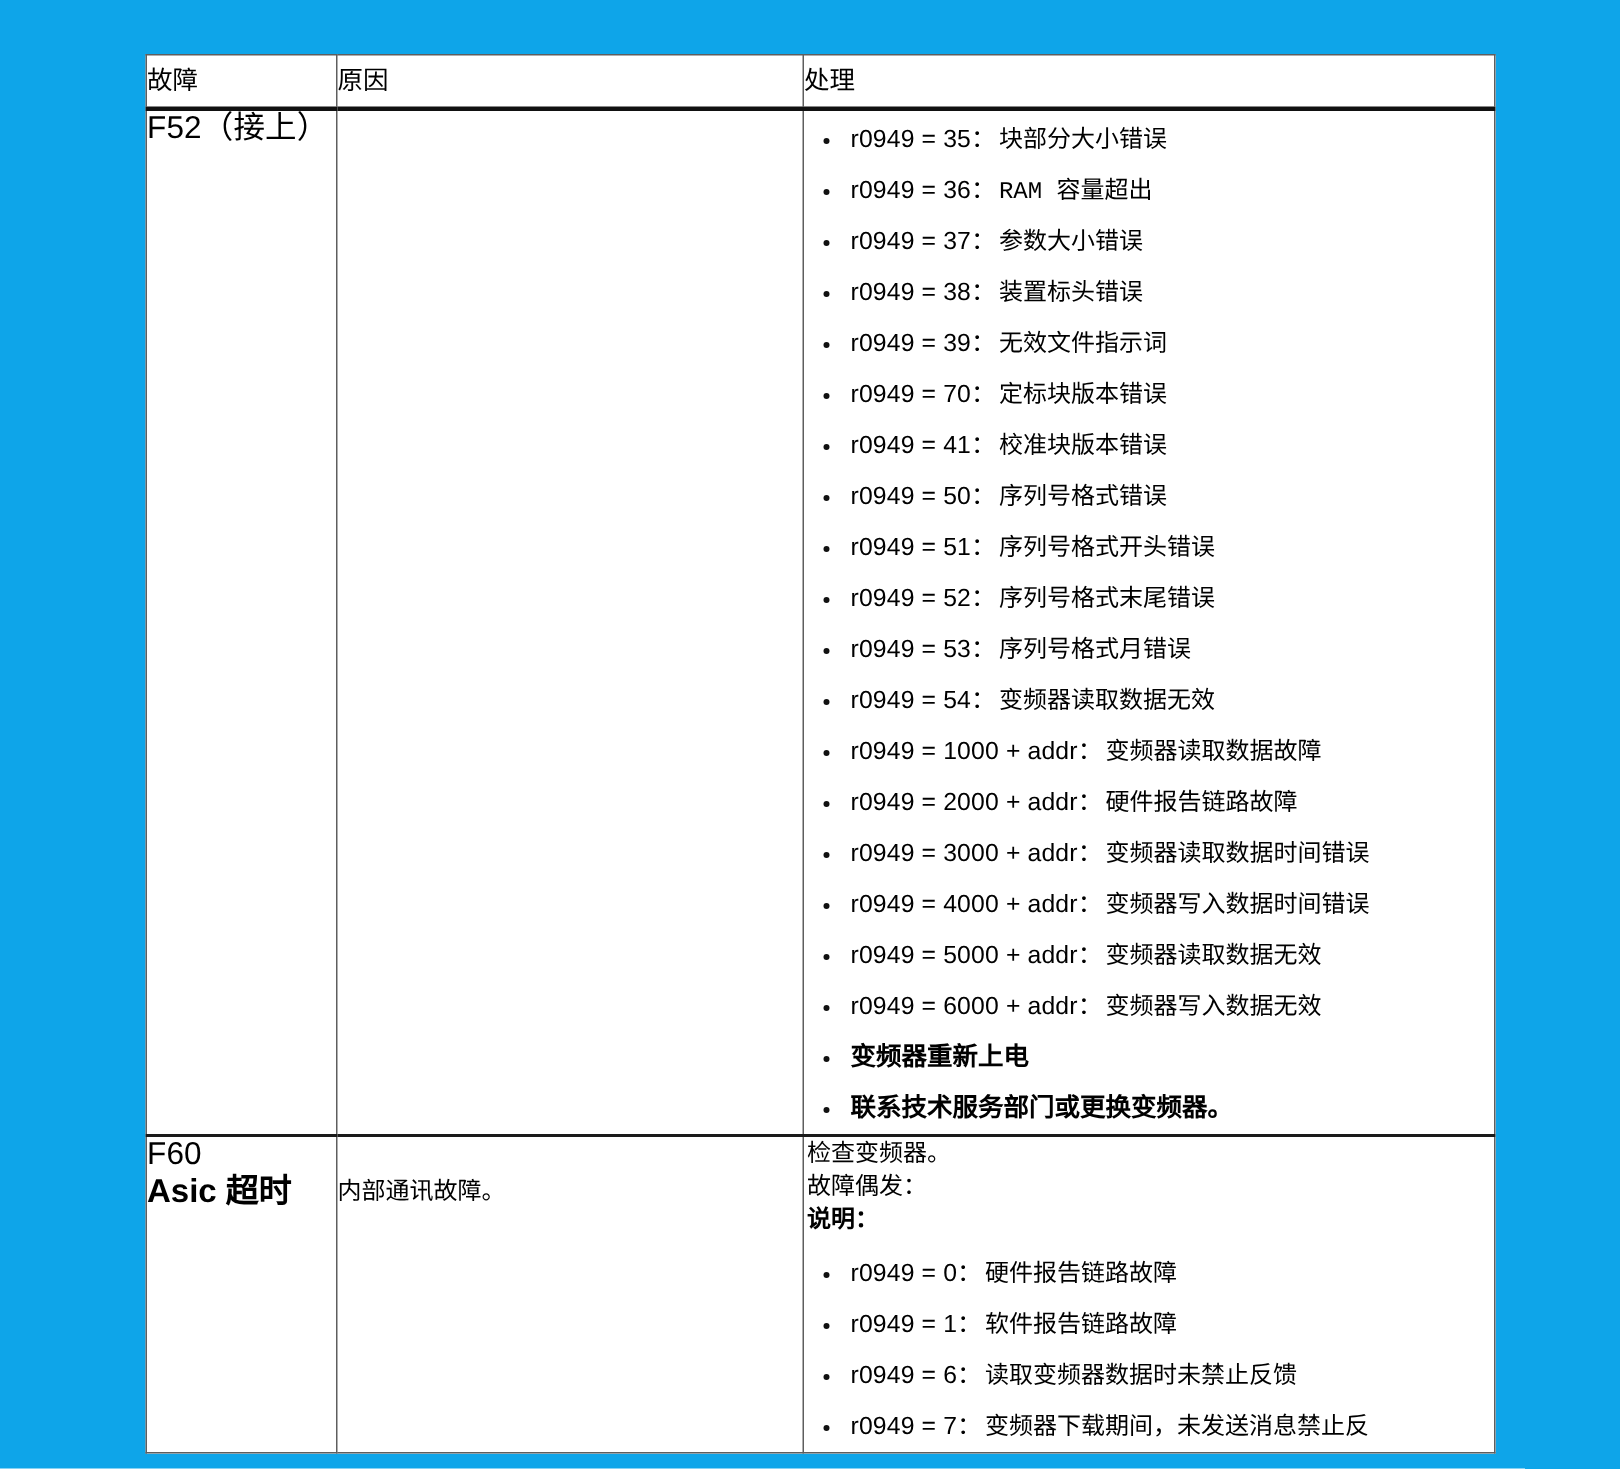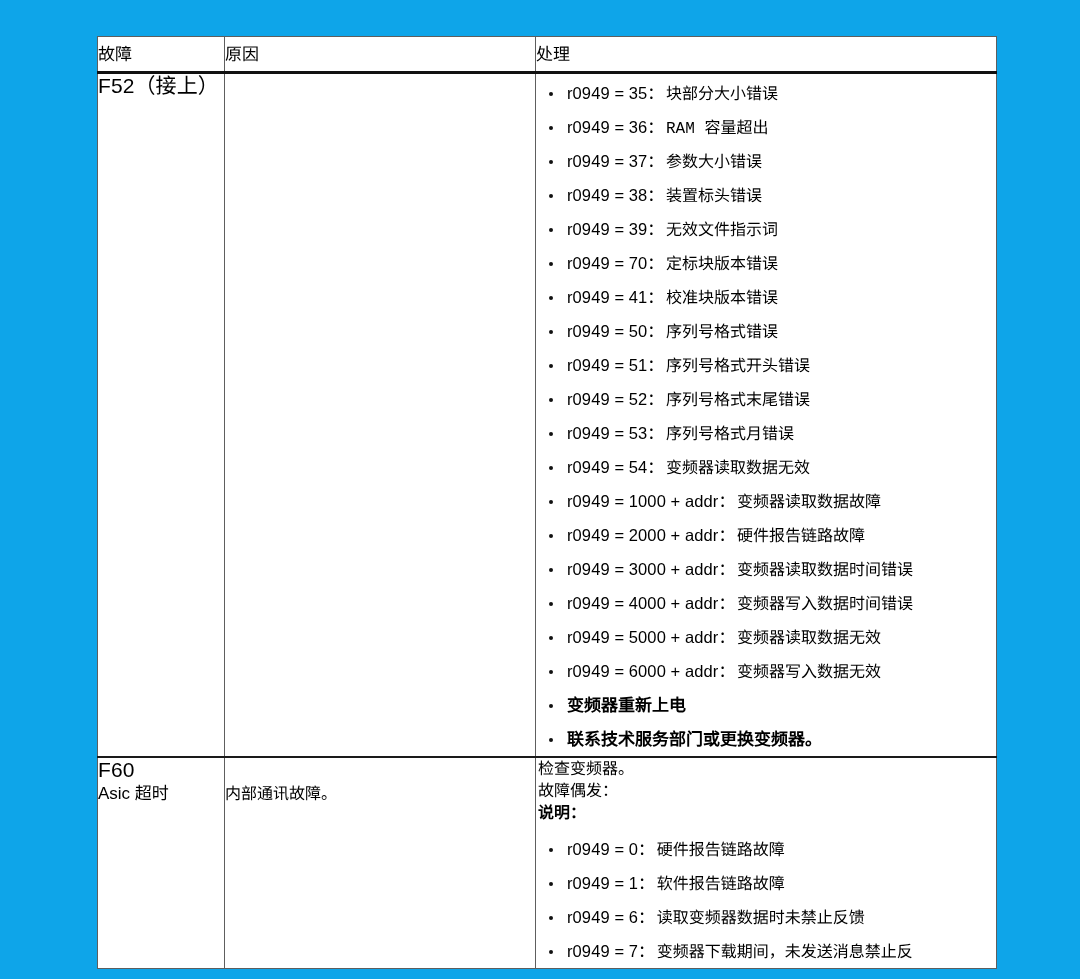--- a/index.html
+++ b/index.html
@@ -72,22 +72,22 @@
 
   
   .fault-code {
     font-size: 21px;
     font-weight: normal;
     line-height: 23px;
     letter-spacing: .1px;
     white-space: nowrap;
   }
   .fault-sub {
-    font-size: 17px;
-    font-weight: 400;
+    font-size: 22px;
+    font-weight: 700;
     line-height: 26px;
     white-space: nowrap;
   }
 
   
   .cause-text {
     font-family: "DejaVu Serif", "Liberation Serif", serif;
     font-size: 16px;
     line-height: 23px;
     margin-top: 24px;

